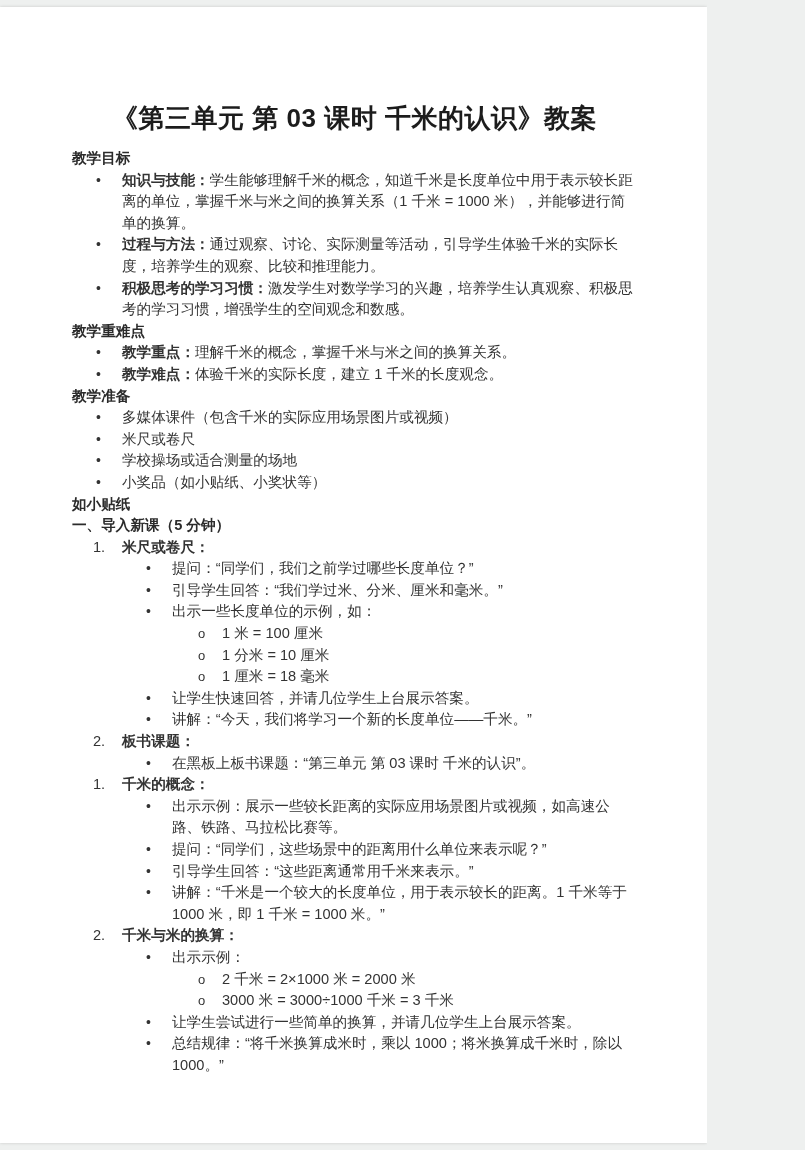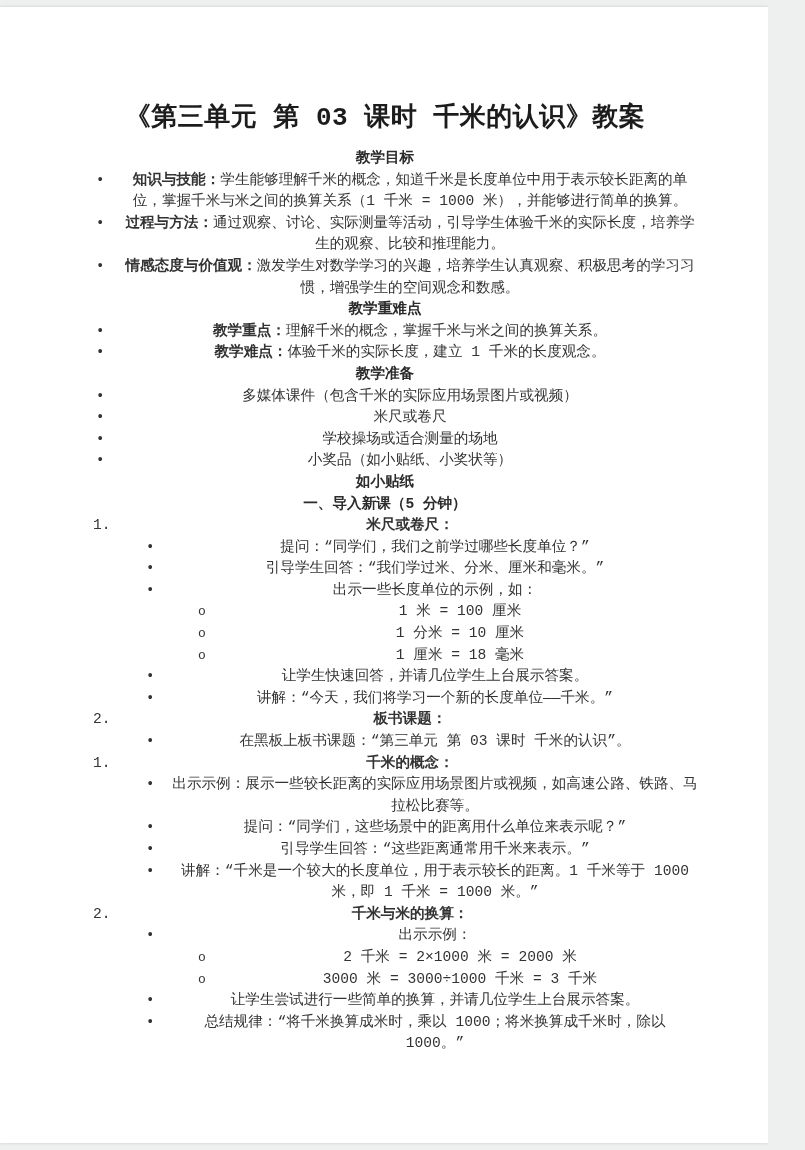--- a/index.html
+++ b/index.html
@@ -1,36 +1,36 @@
 <!DOCTYPE html>
 <html><head>
 <meta charset="utf-8">
 <style>
   html,body { margin:0; padding:0; }
   body {
     width:805px; height:1150px;
     background:#eef0ef;
     font-family:"Liberation Sans","DejaVu Sans",sans-serif;
   }
-  .canvas { position:relative; width:768px; height:1150px; overflow:hidden;font-family:Liberation Mono, monospace; }
+  .canvas { position:relative; width:707px; height:1150px; overflow:hidden; }
   .sheet {
     position:absolute; left:0; right:0; top:7px; bottom:7px;
     background:#ffffff;
     box-shadow:0 0 3px rgba(0,0,0,0.16);
     box-sizing:border-box;
     padding:92px 70px 0 72px;
     overflow:hidden;
   }
   .doc-title {
     margin:0 0 11px 0;
     font-size:26px; font-weight:bold; color:#1c1c1c;
     text-align:center; line-height:38px;
     letter-spacing:0.5px;
   }
-  .doc-body { font-size:14.6px; line-height:21.6px; color:#333333;text-align:center; }
+  .doc-body { font-size:14.6px; line-height:21.6px; color:#333333; }
   .heading, .subheading { font-weight:bold; color:#2b2b2b; }
   .row { position:relative; }
   .row .marker { position:absolute; }
   .l1 .content-wrap { display:block; padding-left:50px; }
   .l1 .marker { left:24px; top:0; }
   .numrow .marker { left:21px; font-weight:normal; }
   .l2 .content-wrap { display:block; padding-left:100px; }
   .l2 .marker { left:74px; }
   .l3 .content-wrap { display:block; padding-left:150px; }
   .l3 .marker { left:126px; font-size:13px; }
@@ -48,21 +48,21 @@
         <div class="row l1">
           <span class="marker bullet-glyph">•</span>
           <span class="content-wrap"><span class="lbl">知识与技能：</span><span class="txt">学生能够理解千米的概念，知道千米是长度单位中用于表示较长距离的单位，掌握千米与米之间的换算关系（1 千米 = 1000 米），并能够进行简单的换算。</span></span>
         </div>
         <div class="row l1">
           <span class="marker bullet-glyph">•</span>
           <span class="content-wrap"><span class="lbl">过程与方法：</span><span class="txt">通过观察、讨论、实际测量等活动，引导学生体验千米的实际长度，培养学生的观察、比较和推理能力。</span></span>
         </div>
         <div class="row l1">
           <span class="marker bullet-glyph">•</span>
-          <span class="content-wrap"><span class="lbl">情感态度与价值观：</span><span class="txt">激发学生对数学学习的兴趣，培养学生认真观察、积极思考的学习习惯，增强学生的空间观念和数感。</span></span>
+          <span class="content-wrap"><span class="lbl">积极思考的学习习惯：</span><span class="txt">激发学生对数学学习的兴趣，培养学生认真观察、积极思考的学习习惯，增强学生的空间观念和数感。</span></span>
         </div>
         <div class="heading">教学重难点</div>
         <div class="row l1">
           <span class="marker bullet-glyph">•</span>
           <span class="content-wrap"><span class="lbl">教学重点：</span><span class="txt">理解千米的概念，掌握千米与米之间的换算关系。</span></span>
         </div>
         <div class="row l1">
           <span class="marker bullet-glyph">•</span>
           <span class="content-wrap"><span class="lbl">教学难点：</span><span class="txt">体验千米的实际长度，建立 1 千米的长度观念。</span></span>
         </div>

